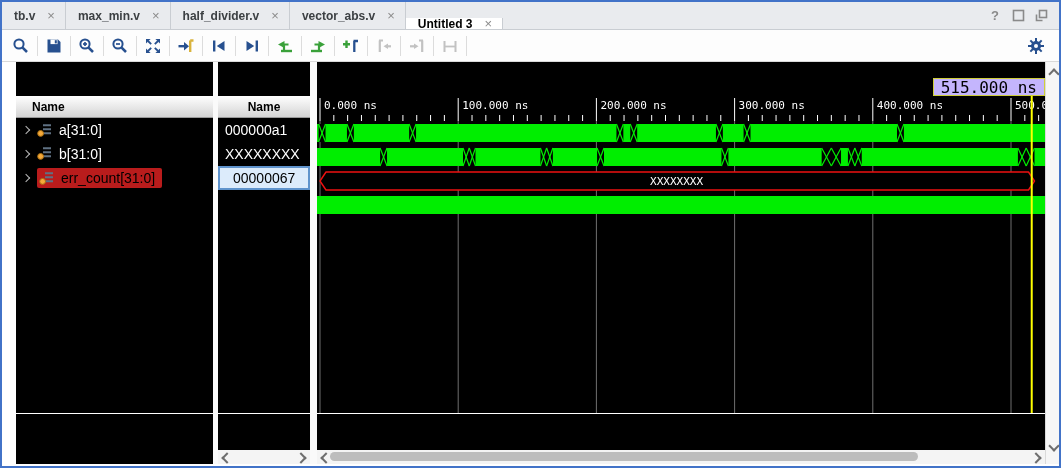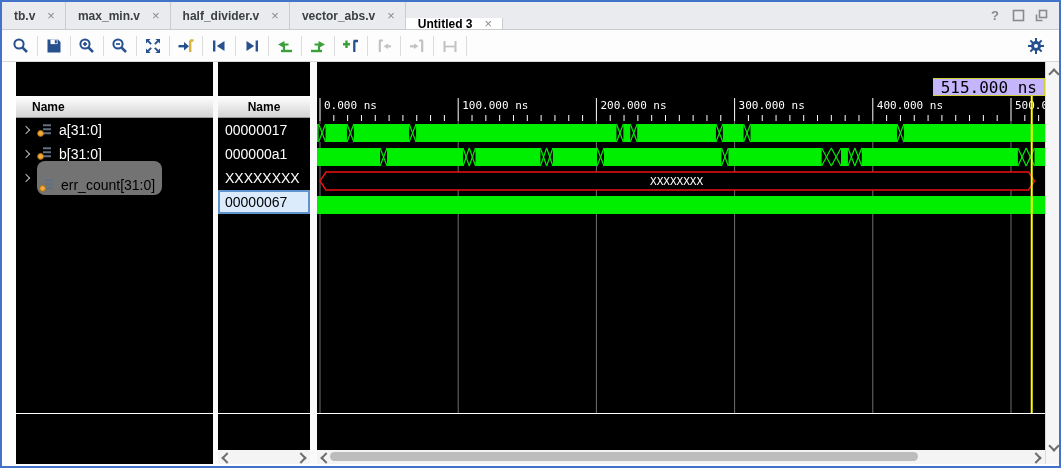--- a/index.html
+++ b/index.html
@@ -36,24 +36,24 @@
   .panel-header{height:22px;background:linear-gradient(#ffffff,#d4d4d4);color:#000;
                 font-weight:bold;font-size:12px;display:flex;align-items:center;
                 border-bottom:1px solid #9a9a9a;box-sizing:border-box;}
   #name-panel .panel-header{padding-left:16px;}
   #value-panel .panel-header{justify-content:center;}
   .srow{height:24px;display:flex;align-items:center;color:#fff;font-size:14px;}
   .nrow{padding-left:7px;}
   .row-chev{display:inline-block;width:5px;height:5px;border-right:1.6px solid #b9b9b9;
             border-top:1.6px solid #b9b9b9;transform:rotate(45deg);margin-right:8px;flex:none;}
   .sig-icon{margin-right:6px;flex:none;display:flex;}
-  .chip{display:flex;align-items:center;background:#737373;border-radius:8px;
-        padding:16px 7px 2px 2px;color:#000;}
+  .chip{display:flex;align-items:center;background:#b91c1c;border-radius:2px;
+        padding:2px 7px 2px 2px;color:#000;}
   .vrow{padding-left:7px;box-sizing:border-box;}
-  .vrow.selected{background:#dcebfb;border:2px solid #5f93cc;color:#000;padding-left:5px;}
+  .vrow.selected{background:#dcebfb;border:2px solid #5f93cc;color:#000;padding-left:13px;}
   .white-line{position:absolute;left:0;right:0;top:351px;height:1px;background:#fff;}
   
   .hscroll{position:absolute;left:0;right:0;top:388px;height:14px;background:#f4f4f4;}
   .chv{display:inline-block;width:6px;height:6px;border-left:2px solid #6e6e6e;
        border-bottom:2px solid #6e6e6e;}
   .chv.left{transform:rotate(45deg);}  .chv.right{transform:rotate(-135deg);}
   .chv.up{transform:rotate(135deg);}   .chv.down{transform:rotate(-45deg);}
   .hs-left{position:absolute;left:5px;top:4px;}
   .hs-right{position:absolute;right:5px;top:4px;}
   #wave-hthumb{position:absolute;left:13px;top:2px;width:588px;height:9px;
@@ -294,21 +294,20 @@
 </div>
 
 <div id="split1" class="splitter"></div>
 
 <div id="value-panel" class="panel">
   <div class="panel-top"></div>
   <div class="panel-header">
     <span>Name</span>
   </div>
   <div id="value-rows">
-      <div class="srow vrow">00000017</div>
       <div class="srow vrow">000000a1</div>
       <div class="srow vrow">XXXXXXXX</div>
       <div class="srow vrow selected">00000067</div>
     </div>
   <div class="white-line"></div>
   <div class="hscroll">
     <span class="chv left hs-left"></span>
     <span class="chv right hs-right"></span>
   </div>
 </div>

